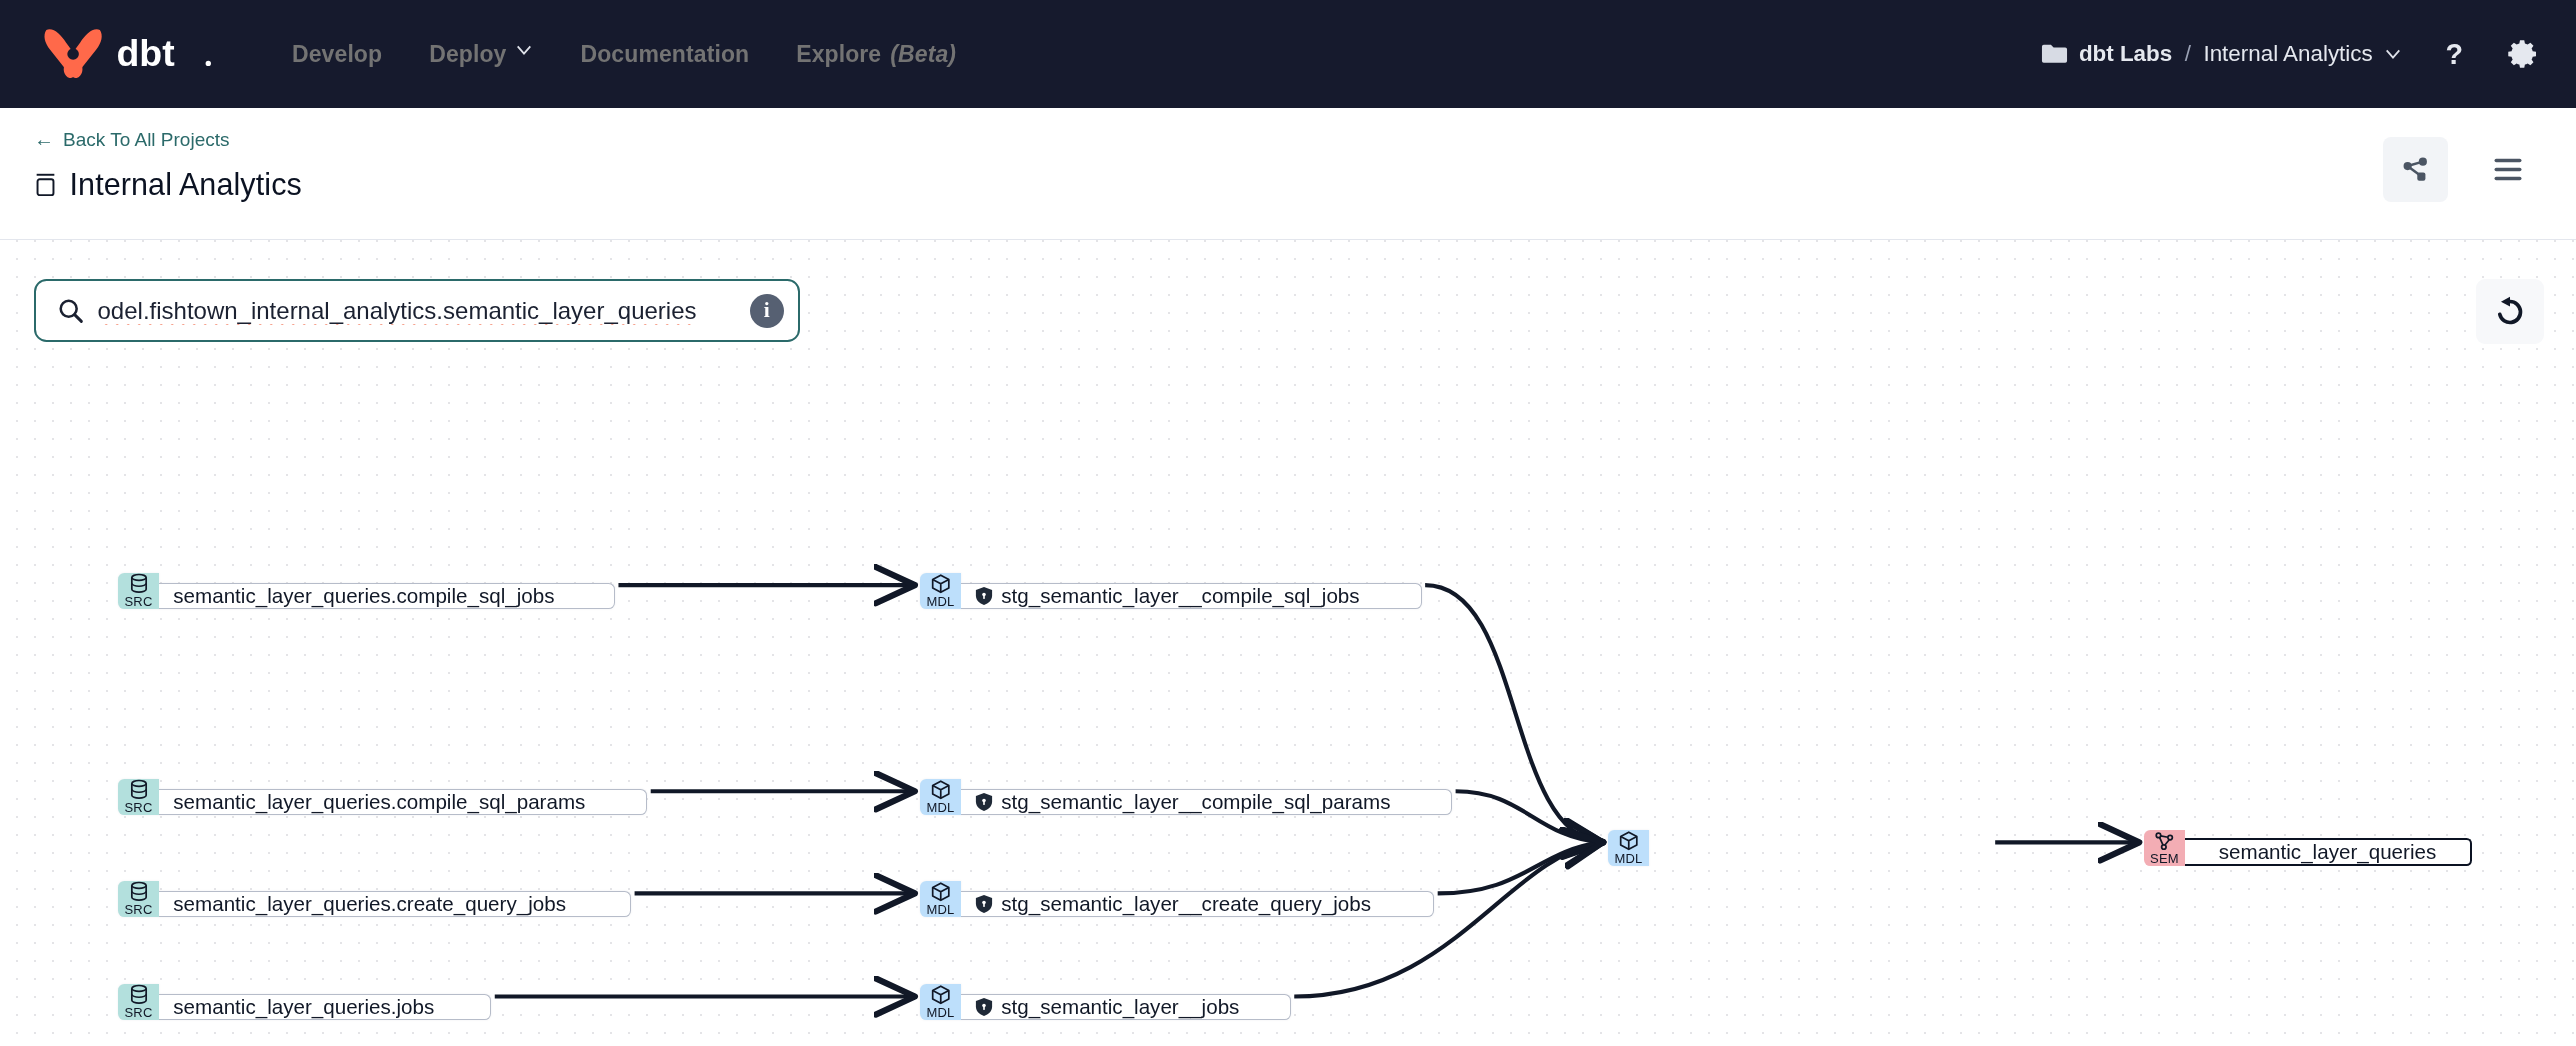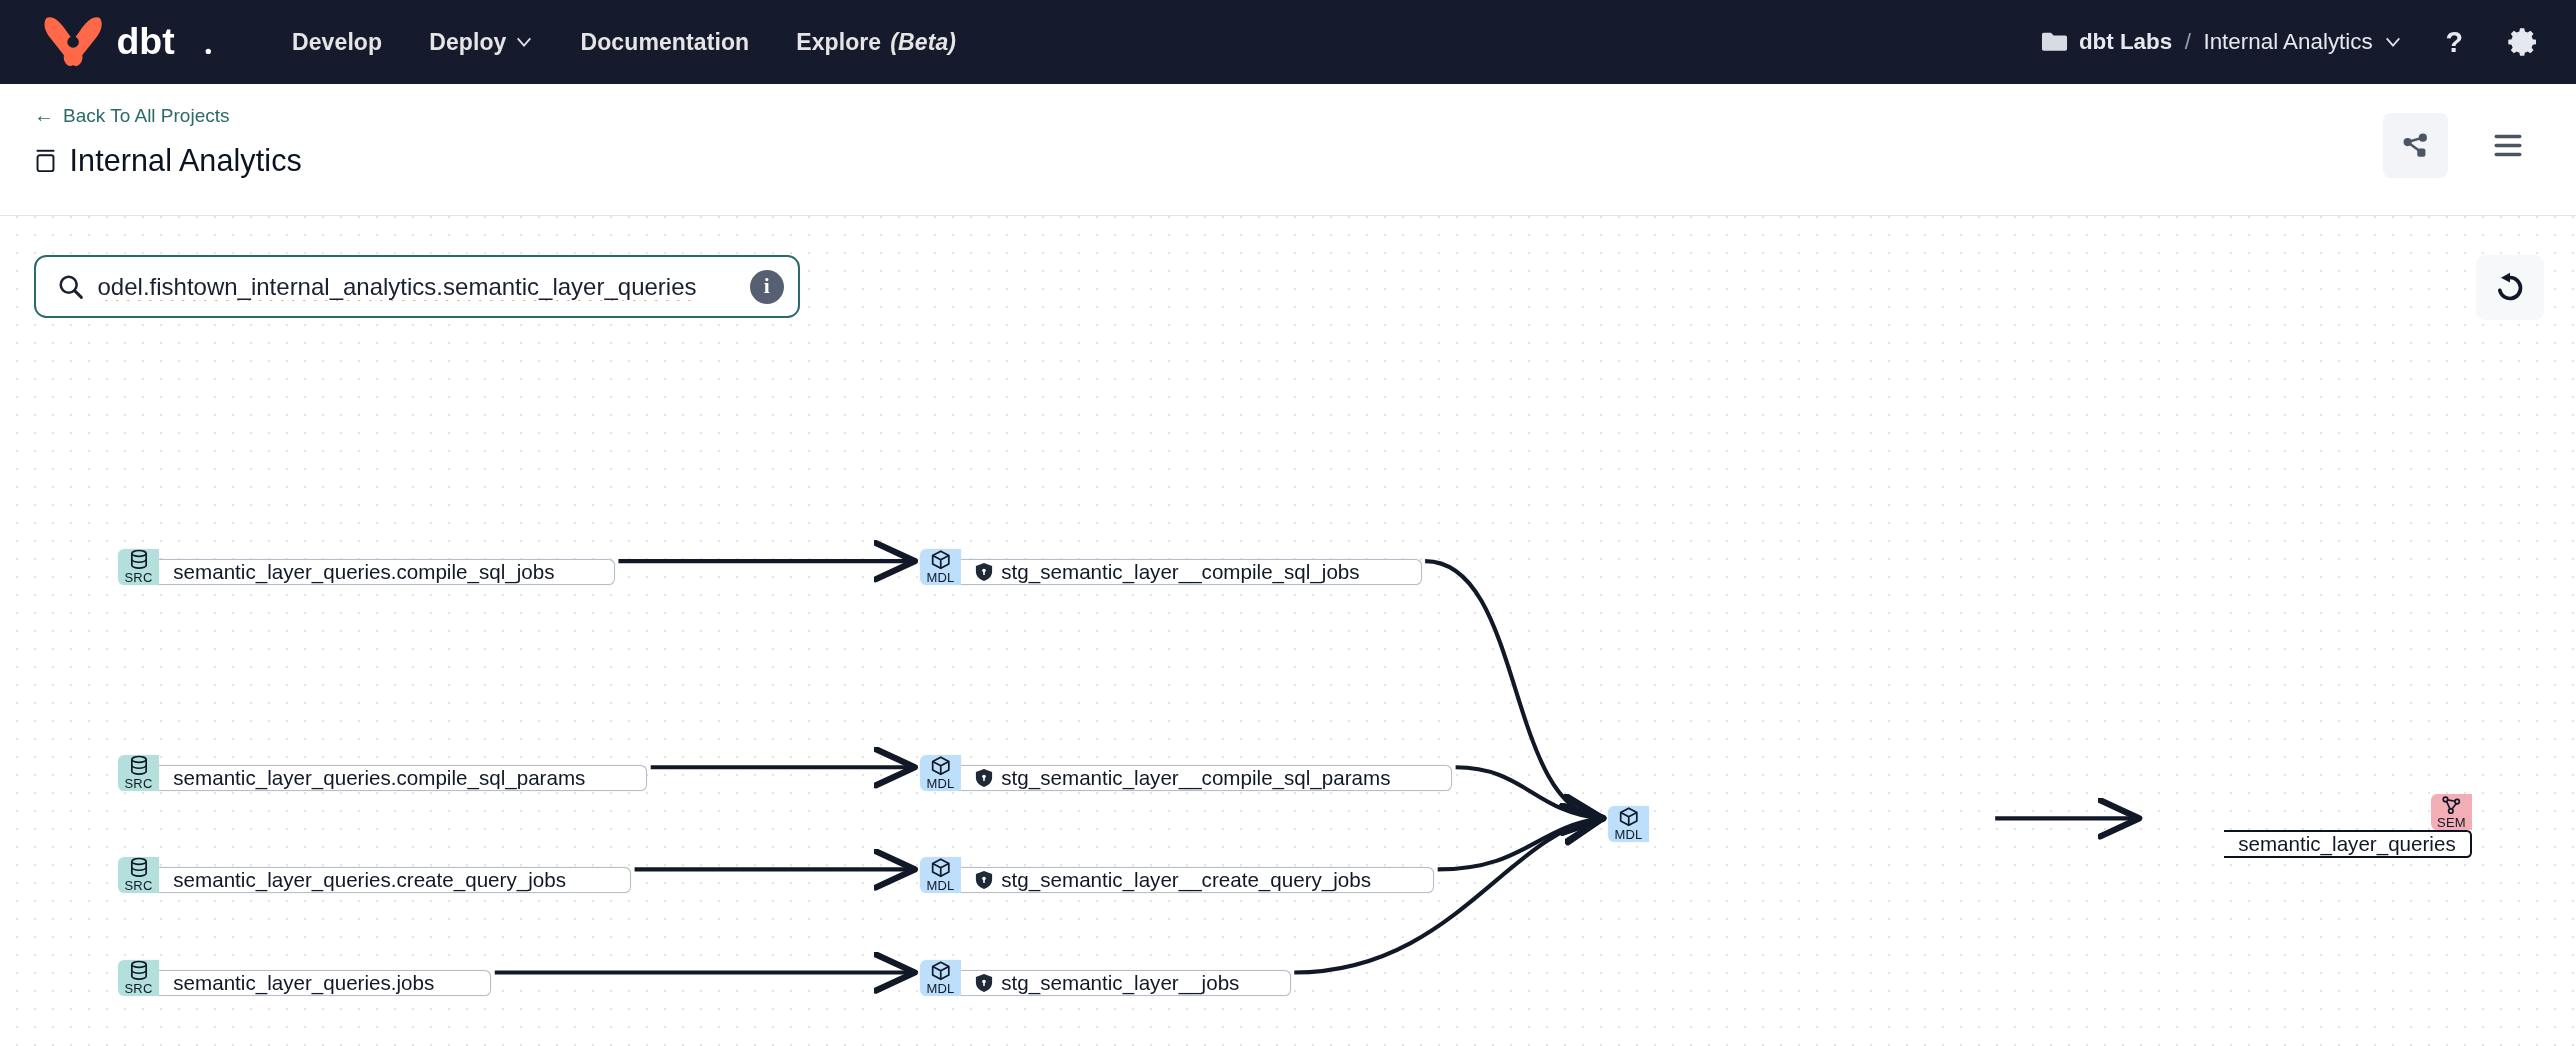--- a/index.html
+++ b/index.html
@@ -5,40 +5,40 @@
   * { box-sizing: border-box; margin: 0; padding: 0; }
   html, body {
     width: 2576px; height: 1047px;
     font-family: "Liberation Sans", sans-serif;
     background: #ffffff;
     overflow: hidden;
   }
 
   
   .topnav {
-    height: 84px;
+    height: 108px;
     background: #161a2d;
     display: flex;
     align-items: center;
     padding: 0 36px 0 41px;
     position: relative;
   }
   .logo-wrap { display: flex; align-items: center; gap: 9px; }
   .logo-mark { width: 66px; height: 56px; }
   .logo-word { width: 99px; height: 41px; }
   .nav-links {
     display: flex; align-items: center; gap: 47px;
     margin-left: 77px;
   }
   .nav-link {
-    color: #e5e5e5;
+    color: #737373;
     font-size: 23px;
     font-weight: bold;
     letter-spacing: 0.1px;
-    display: flex; align-items: center; gap: 9px;
+    display: flex; gap: 9px;
     cursor: pointer;
     white-space: nowrap;
   }
   .nav-link .beta { font-style: italic; font-weight: bold; }
   .chev { display:inline-block; width: 18px; height: 18px; }
   .nav-right {
     margin-left: auto;
     display: flex; align-items: center; gap: 0;
   }
   .org-chip {
@@ -464,21 +464,21 @@
         <span class="bicon">
           <svg width="21.5" height="21.5" viewBox="0 0 24 24">
             <path d="M12 2.4 L21 7.2 V16.8 L12 21.6 L3 16.8 V7.2 Z" fill="none" stroke="#111827" stroke-width="1.9" stroke-linejoin="round"></path>
             <path d="M3 7.2 L12 12 L21 7.2 M12 12 V21.6" fill="none" stroke="#111827" stroke-width="1.9" stroke-linejoin="round"></path>
           </svg>
         </span>
         <span class="blabel">MDL</span>
       </div>
     </div>
 
-    <div class="node sem" style="left:2144px; top:578px; width:328px;flex-direction:column;">
+    <div class="node sem" style="left:2144px; top:578px; width:328px;">
       <div class="badge">
         <span class="bicon">
           <svg width="21.5" height="21.5" viewBox="0 0 24 24">
             <circle cx="5" cy="6" r="2.5" fill="none" stroke="#111827" stroke-width="1.9"></circle>
             <circle cx="18" cy="8.5" r="2.5" fill="none" stroke="#111827" stroke-width="1.9"></circle>
             <circle cx="11" cy="19" r="2.5" fill="none" stroke="#111827" stroke-width="1.9"></circle>
             <line x1="7.3" y1="6.5" x2="15.6" y2="8.1" stroke="#111827" stroke-width="1.9"></line>
             <line x1="6.2" y1="8.2" x2="10" y2="16.6" stroke="#111827" stroke-width="1.9"></line>
             <line x1="17" y1="10.8" x2="12.2" y2="16.8" stroke="#111827" stroke-width="1.9"></line>
           </svg>

